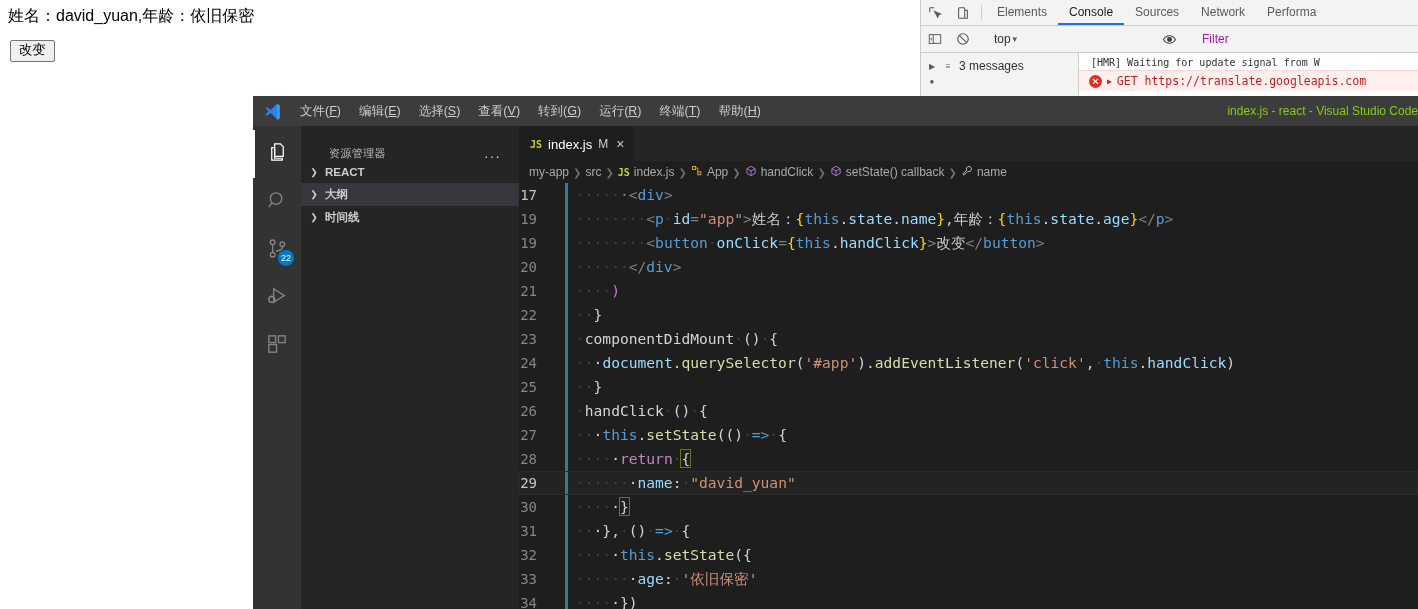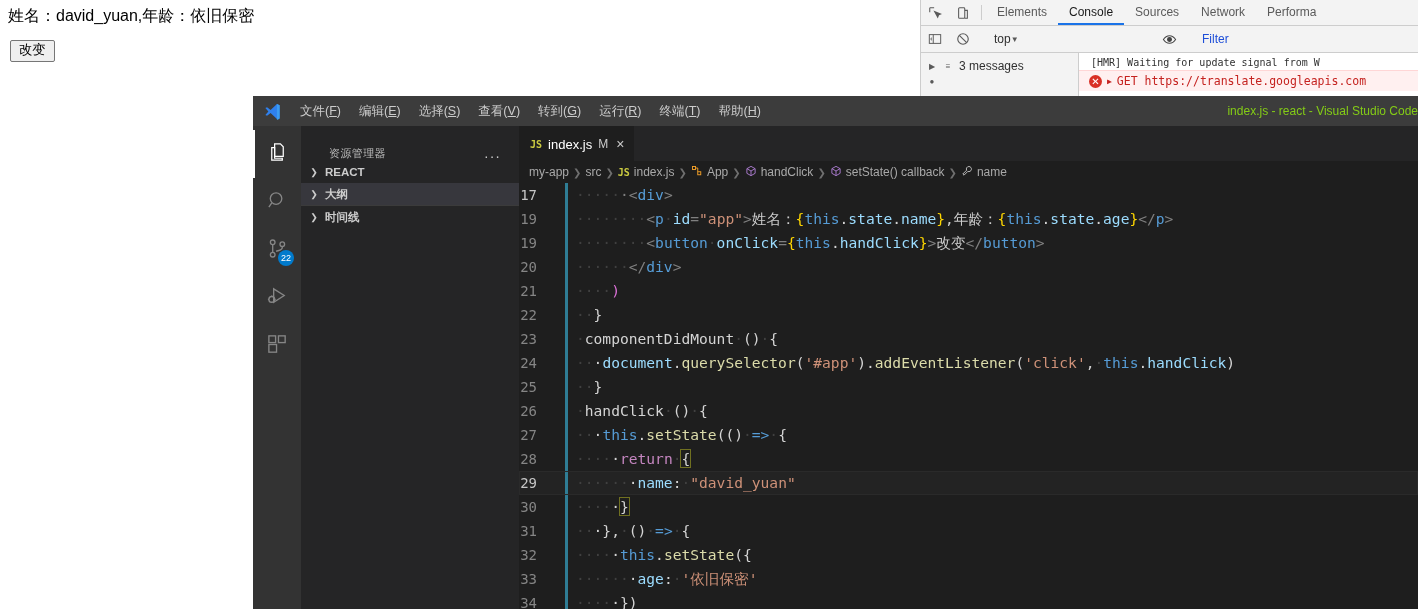--- a/index.html
+++ b/index.html
@@ -60,21 +60,21 @@
     position: relative; height: 27px; background: #f3f3f3;
     border-bottom: 1px solid #cdcdcd;
     display: flex; align-items: center;
   }
   .dt-ctx {
     width: 160px; display: flex; align-items: center; justify-content: flex-start;
     font-size: 12px; color: #303030; padding: 0 6px 0 8px;
   }
   .dt-caret { font-size: 8px; color: #5a5a5a; }
   .dt-filter {
-    flex: 1; font-size: 12px; color: #1d4ed8; padding-left: 10px;
+    flex: 1; font-size: 12px; color: #a21caf; padding-left: 10px;
   }
 
   .dt-body { position: relative; height: 46px; background: #fff; display: flex; }
   .dt-sidebar {
     width: 158px; background: #f3f3f3; border-right: 1px solid #cdcdcd;
     padding-top: 4px;
   }
   .dt-side-row {
     display: flex; align-items: center; gap: 6px;
     font-size: 12px; color: #303030; padding: 2px 6px;

